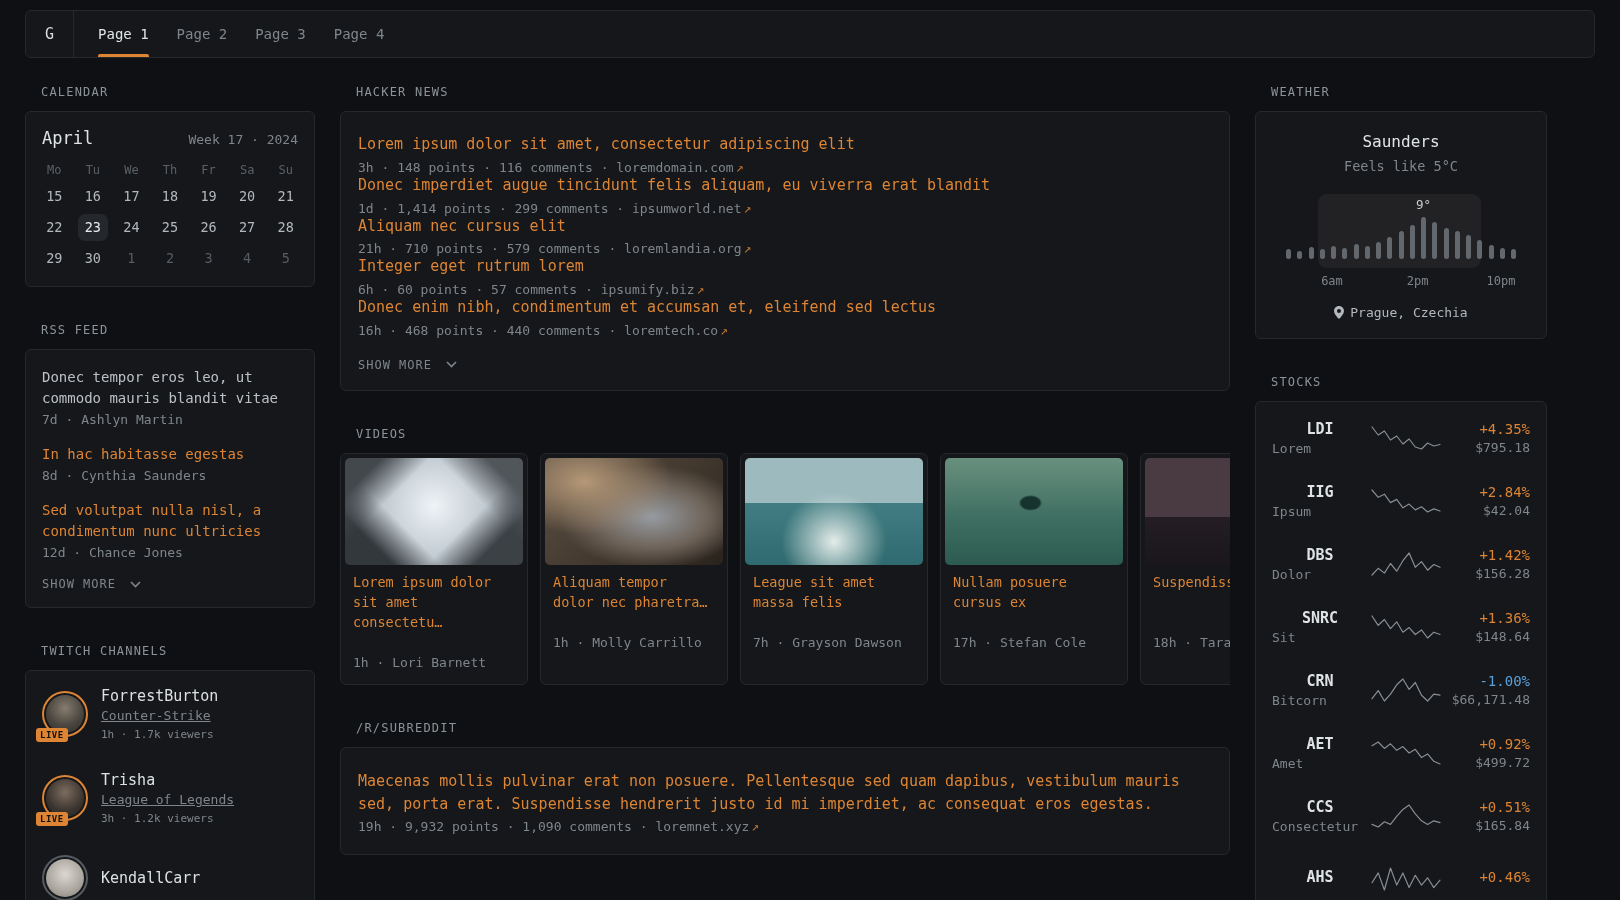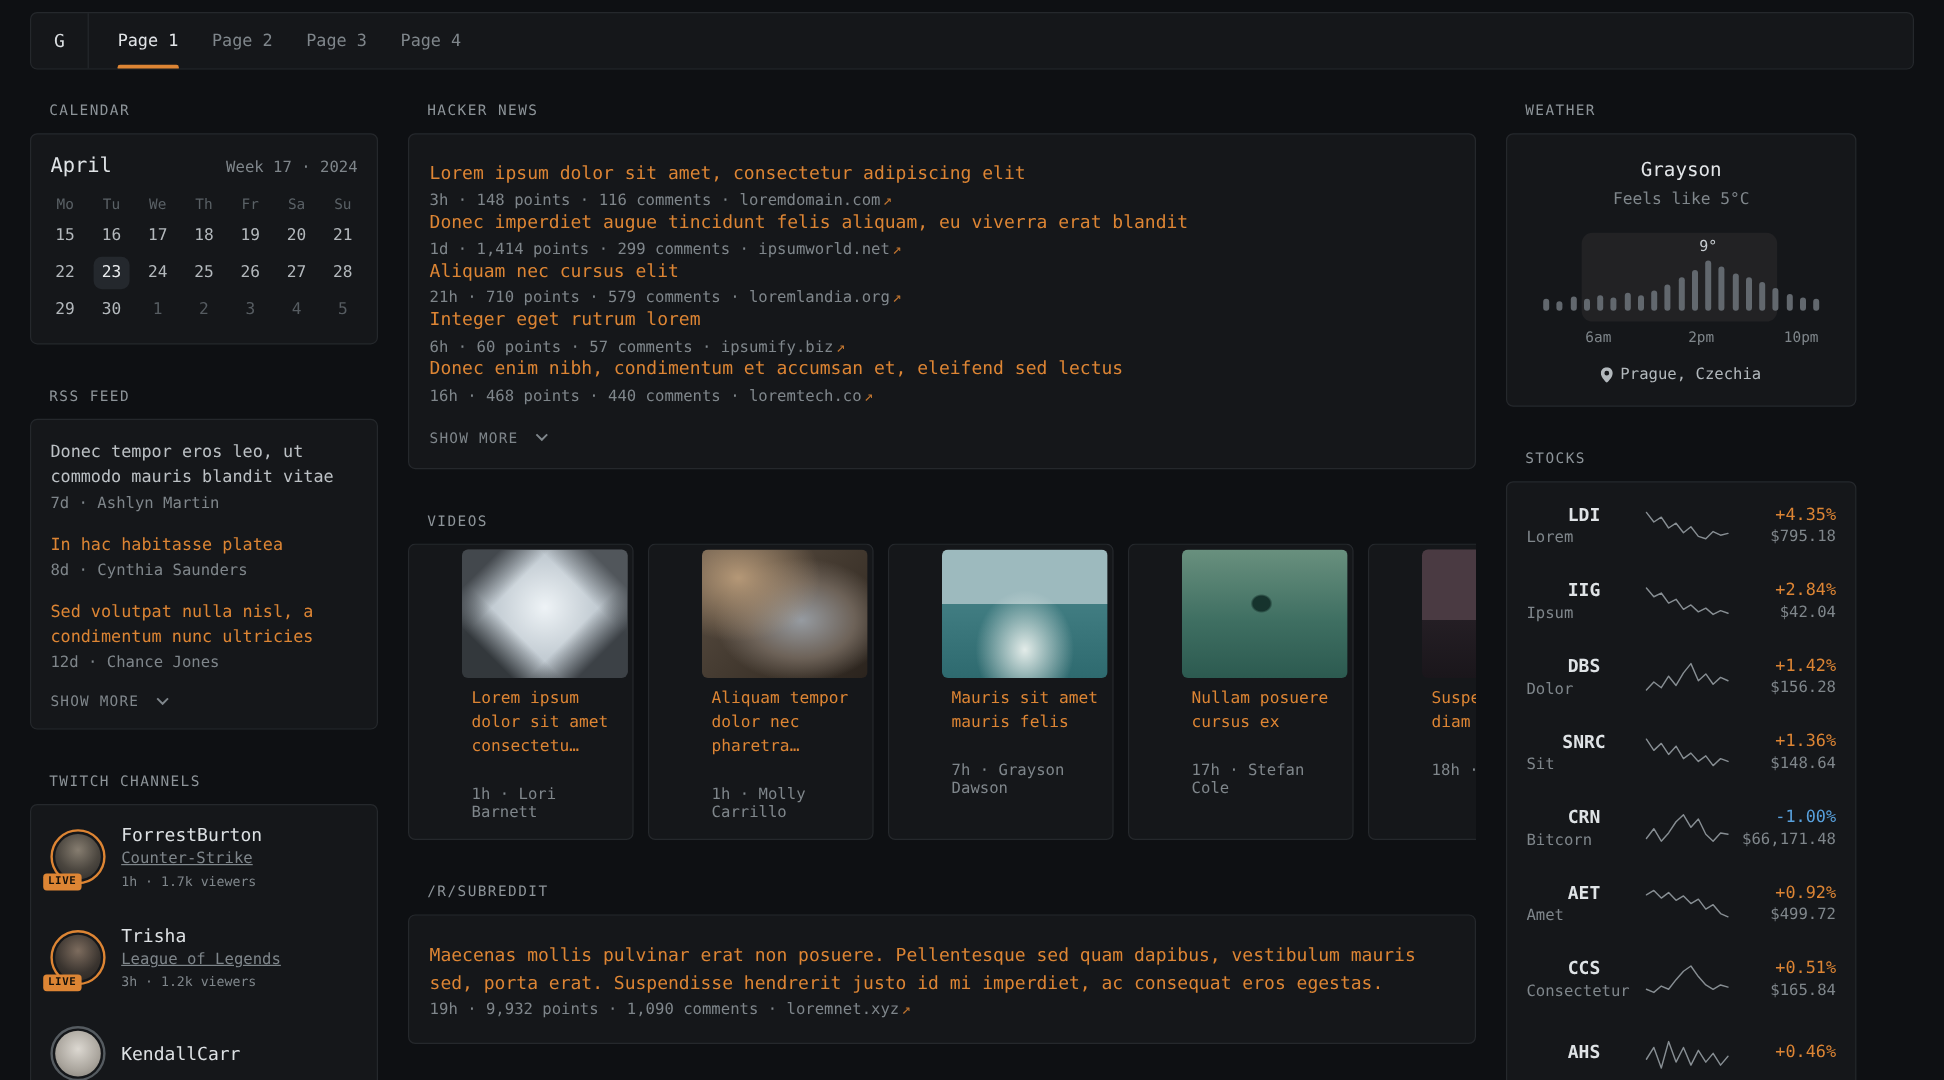--- a/index.html
+++ b/index.html
@@ -93,21 +93,21 @@
   
   .hn-card{padding:22px 17px 18px;}
   .hn-item + .hn-item{}
   .hn-title{font-size:15px; line-height:1.45; color:var(--accent); cursor:pointer;}
   .hn-meta{font-size:13px; color:var(--muted); margin-top:4px;}
   .domain-link{cursor:pointer;}
   .ext{color:var(--accent); opacity:.85; margin-left:2px;}
   .hn-card .show-more{margin-top:20px;}
   
   .videos-row{display:flex; gap:12px; overflow:hidden;}
-  .video-card{width:188px; flex:none; background:var(--card); border:1px solid var(--border); border-radius:6px;padding-left:40px;}
+  .video-card{width:188px; flex:none; background:var(--card); border:1px solid var(--border); border-radius:6px;}
   .thumb{height:107px; margin:4px; border-radius:5px; cursor:pointer;}
   .thumb-1{background:
       linear-gradient(135deg,#43484d 0 13%,rgba(0,0,0,0) 30%),
       linear-gradient(225deg,#51565b 0 13%,rgba(0,0,0,0) 30%),
       linear-gradient(45deg,#33383c 0 17%,rgba(0,0,0,0) 34%),
       linear-gradient(315deg,#3c4146 0 17%,rgba(0,0,0,0) 34%),
       radial-gradient(circle at 50% 45%, #eef3f6 0%, #c4cdd4 45%, #aeb8c0 100%);}
   .thumb-2{background:
       radial-gradient(ellipse at 22% 22%, #b59877 0%, rgba(0,0,0,0) 45%),
       radial-gradient(ellipse at 60% 55%, #969ba1 0%, #6d6258 38%, rgba(0,0,0,0) 62%),
@@ -209,21 +209,21 @@
     </section>
 
     <section>
       <h2 class="sec-title">RSS FEED</h2>
       <div class="card rss-card">
         <div class="rss-item visited">
           <div class="rss-title">Donec tempor eros leo, ut commodo mauris blandit vitae</div>
           <div class="rss-meta">7d · Ashlyn Martin</div>
         </div>
         <div class="rss-item">
-          <div class="rss-title">In hac habitasse platea</div>
+          <div class="rss-title">In hac habitasse egestas</div>
           <div class="rss-meta">8d · Cynthia Saunders</div>
         </div>
         <div class="rss-item">
           <div class="rss-title">Sed volutpat nulla nisl, a condimentum nunc ultricies</div>
           <div class="rss-meta">12d · Chance Jones</div>
         </div>
         <div class="show-more">
           <span>SHOW MORE</span>
           <svg class="chev" viewBox="0 0 11 7">
               <polyline points="1,1 5.5,5.5 10,1"></polyline>
@@ -319,21 +319,21 @@
           <div class="v-title">Lorem ipsum dolor sit amet consectetu…</div>
           <div class="v-meta">1h · Lori Barnett</div>
         </div>
         <div class="video-card">
           <div class="thumb thumb-2"></div>
           <div class="v-title">Aliquam tempor dolor nec pharetra…</div>
           <div class="v-meta">1h · Molly Carrillo</div>
         </div>
         <div class="video-card">
           <div class="thumb thumb-3"></div>
-          <div class="v-title">Mauris sit amet mauris felis</div>
+          <div class="v-title">League sit amet massa felis</div>
           <div class="v-meta">7h · Grayson Dawson</div>
         </div>
         <div class="video-card">
           <div class="thumb thumb-4"></div>
           <div class="v-title">Nullam posuere cursus ex</div>
           <div class="v-meta">17h · Stefan Cole</div>
         </div>
         <div class="video-card">
           <div class="thumb thumb-5"></div>
           <div class="v-title">Suspendisse diam</div>
@@ -349,21 +349,21 @@
         <div class="sub-meta"><span>19h · 9,932 points · 1,090 comments · </span><span class="domain-link"><span>loremnet.xyz</span><span class="ext">↗</span></span></div>
       </div>
     </section>
   </div>
 
   <div class="col-right">
 
     <section>
       <h2 class="sec-title">WEATHER</h2>
       <div class="card weather-card">
-        <div class="w-cond">Grayson</div>
+        <div class="w-cond">Saunders</div>
         <div class="w-feels">Feels like 5°C</div>
         <div class="w-chart">
           <div class="w-highlight"></div>
           <div class="w-bars">
               <div class="wbar" style="height: 10px;"></div>
               <div class="wbar" style="height: 8px;"></div>
               <div class="wbar" style="height: 12px;"></div>
               <div class="wbar" style="height: 10px;"></div>
               <div class="wbar" style="height: 13px;"></div>
               <div class="wbar" style="height: 11px;"></div>

